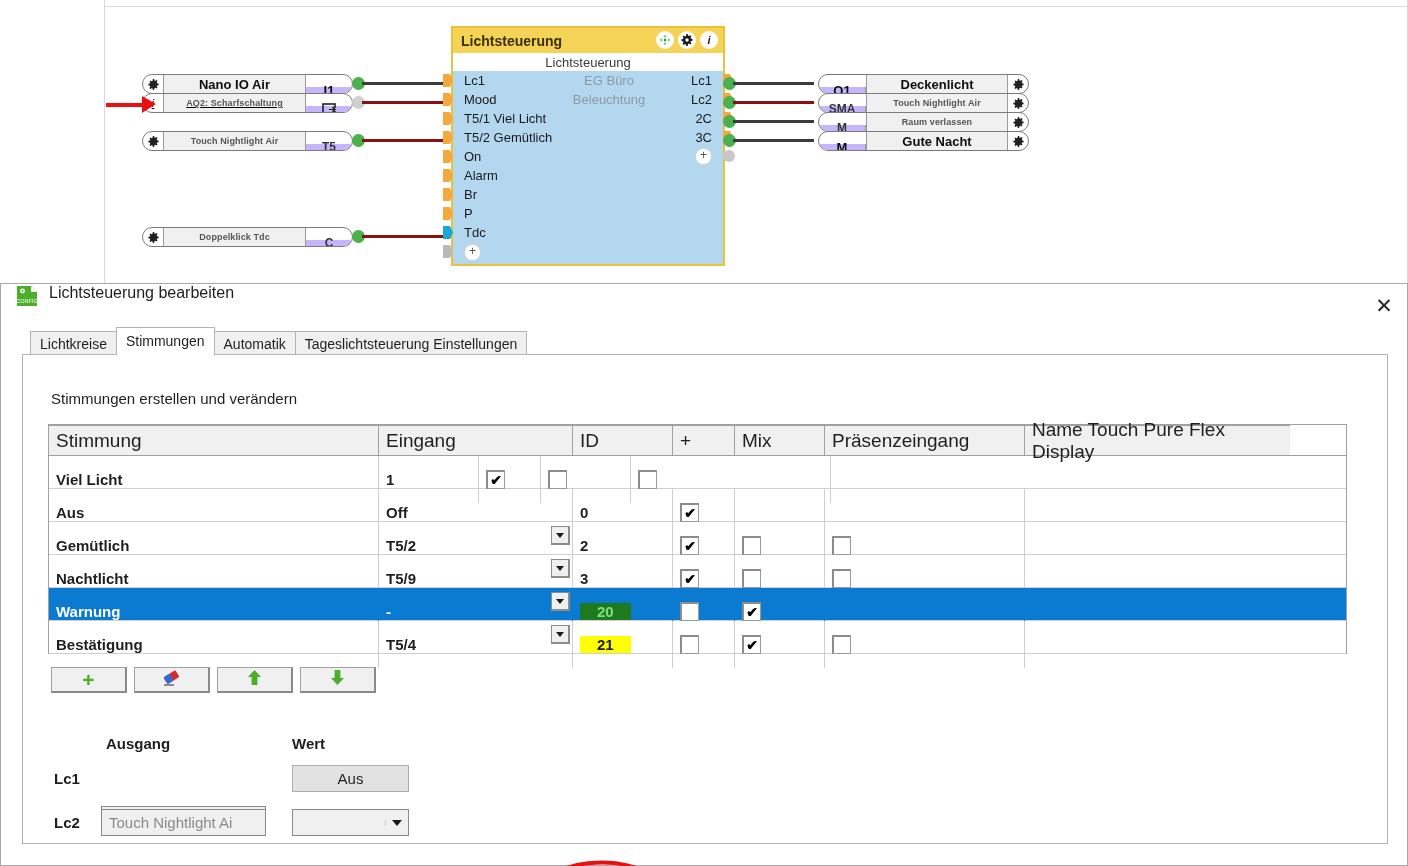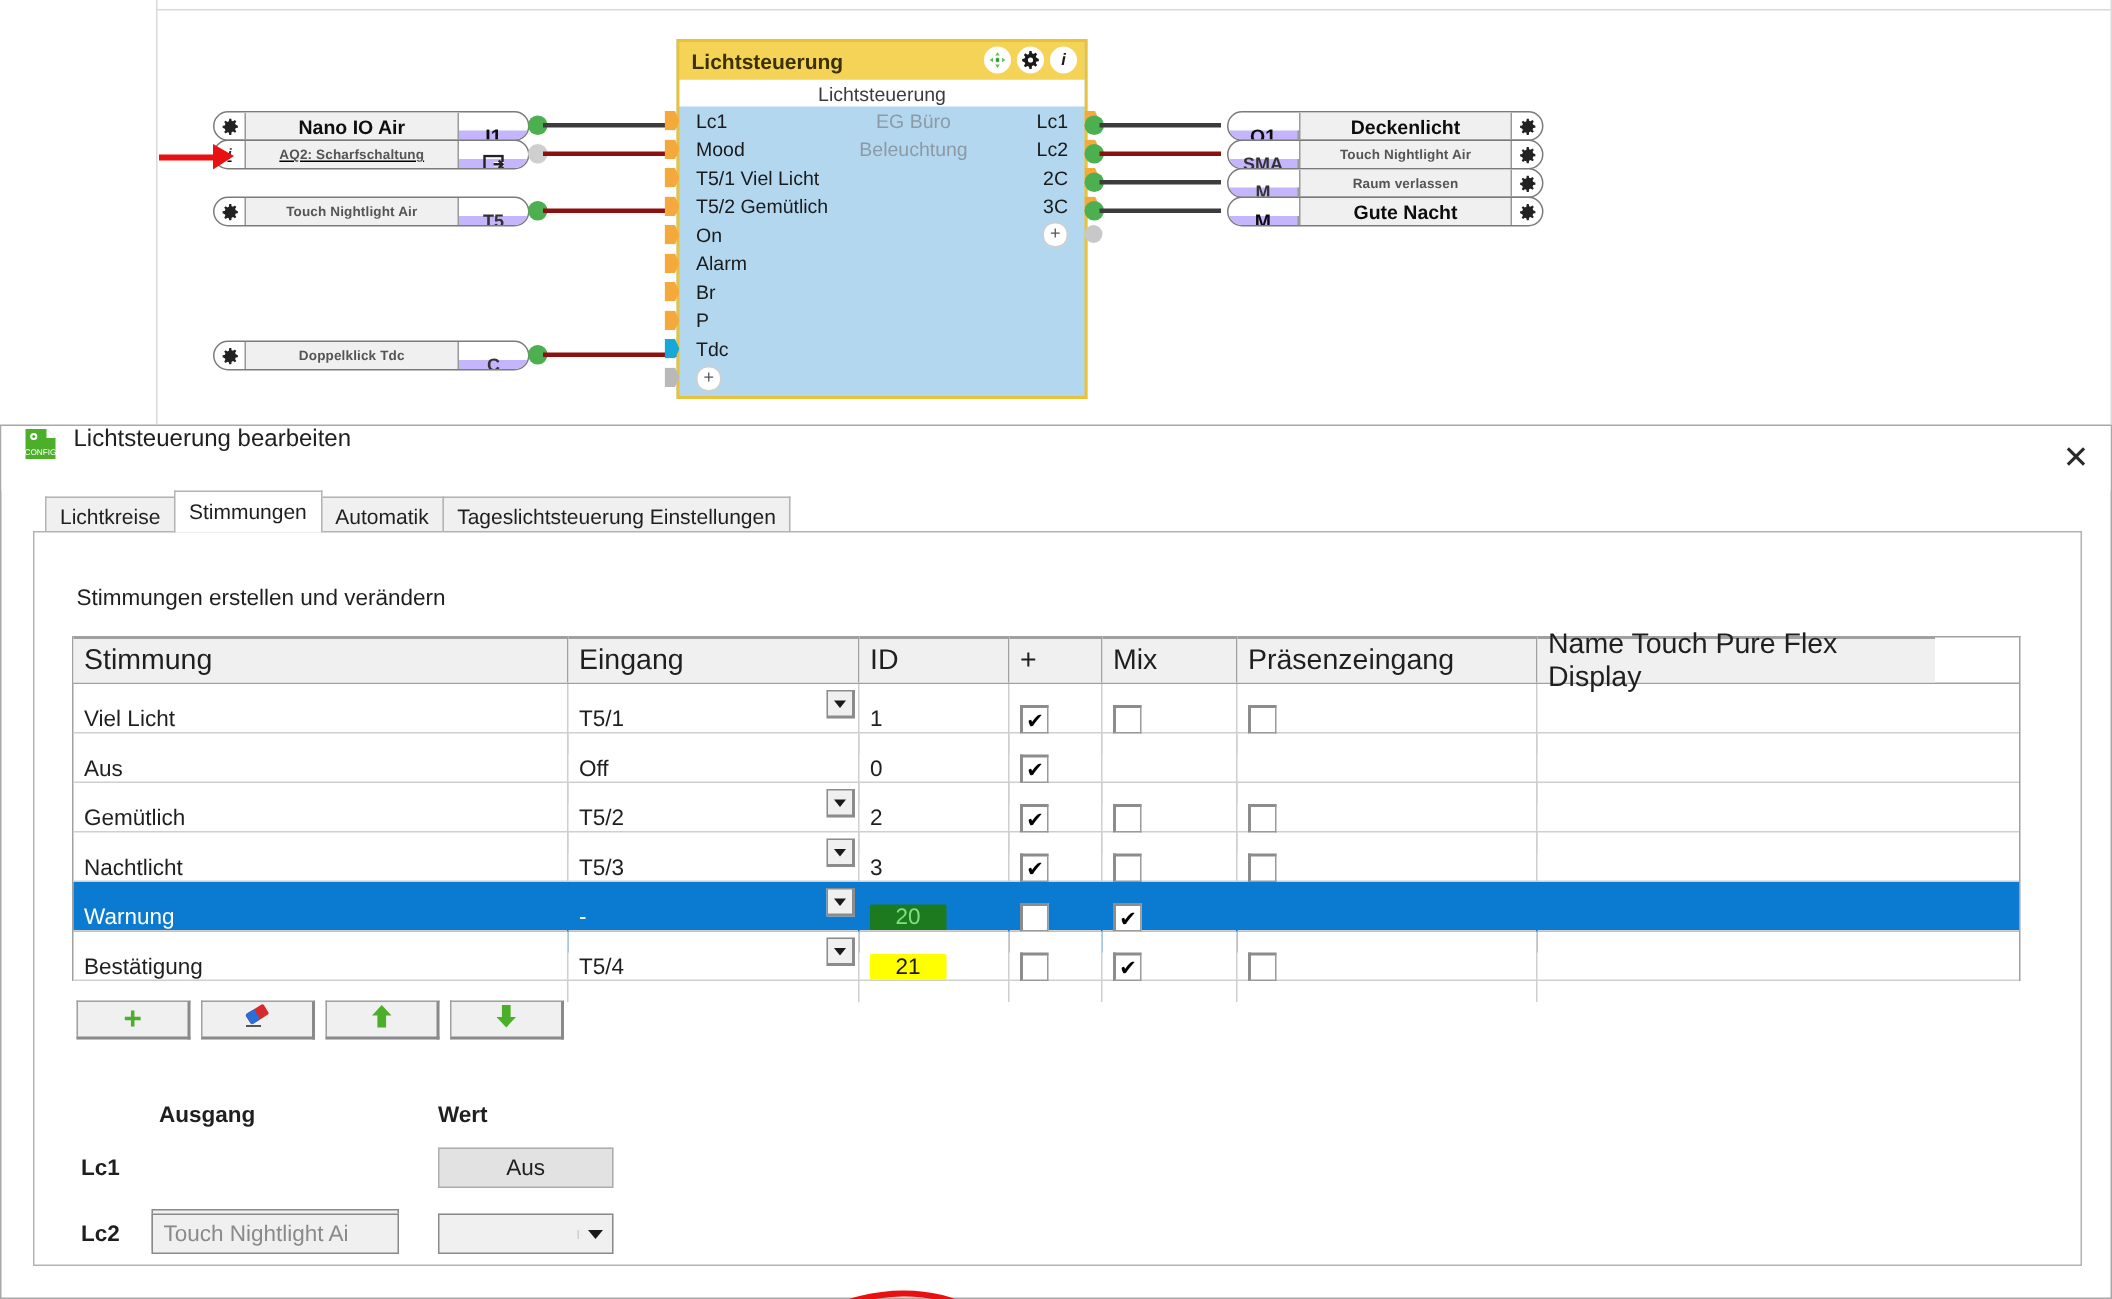--- a/index.html
+++ b/index.html
@@ -83,21 +83,21 @@
 
   
   #tbl{position:absolute;left:47px;top:423px;width:1299px;border:1px solid #a0a0a0;border-bottom:none;box-sizing:border-box;background:#fff;}
   #tbl .hdr{display:flex;height:31px;border-bottom:1px solid #a0a0a0;box-sizing:border-box;}
   #tbl .hdr .hc{background:#f0f0f0;border-right:1px solid #a0a0a0;box-sizing:border-box;display:flex;align-items:center;
                padding-left:7px;font-size:19px;color:#1f1f1f;border-top:2px solid #a0a0a0;margin-top:-1px;height:31px;}
   #tbl .hdr .hc.last{border-right:none;}
   #tbl .tr{display:flex;height:33px;box-sizing:border-box;border-bottom:1px solid #cfcfcf;position:relative;}
   #tbl .tr.sel{background:#0b7ad1;}
   #tbl .td{border-right:1px solid #cfcfcf;box-sizing:border-box;display:flex;align-items:center;padding-left:7px;
-           font-size:15px;color:#1f1f1f;position:relative;height:47px;}
+           font-size:15px;color:#1f1f1f;position:relative;height:47px;font-weight:bold;}
   #tbl .tr.sel .td{color:#ffffff;border-right-color:#0b7ad1;}
   #tbl .td.last{border-right:none;}
   .ddbtn{position:absolute;right:2px;top:4px;width:19px;height:19px;background:#f0f0f0;border:1px solid #8c8c8c;
          border-right:2px solid #8c8c8c;border-bottom:2px solid #8c8c8c;box-sizing:border-box;display:flex;align-items:center;justify-content:center;}
   .ddbtn i{display:block;width:0;height:0;border-left:4px solid transparent;border-right:4px solid transparent;border-top:5px solid #1a1a1a;}
   .cb{width:19px;height:19px;border:1px solid #9a9a9a;border-top:2px solid #8c8c8c;border-left:2px solid #8c8c8c;background:#fff;box-sizing:border-box;
       display:flex;align-items:center;justify-content:center;font-size:14px;color:#000;line-height:1;}
   .hl{padding:0 17px;border-radius:1px;}
   .hl.green{background:#1e7a1e;color:#7ee07e;}
   .hl.yellow{background:#ffff00;color:#1a1a1a;}
@@ -348,26 +348,20 @@
       <div class="hc" style="width:194px;">Eingang</div>
       <div class="hc" style="width:100px;">ID</div>
       <div class="hc" style="width:62px;">+</div>
       <div class="hc" style="width:90px;">Mix</div>
       <div class="hc" style="width:200px;">Präsenzeingang</div>
       <div class="hc last" style="width:265px;">Name Touch Pure Flex Display</div>
     </div>
 
     <div class="tr">
       <div class="td" style="width:330px;">Viel Licht</div>
-      <div class="td" style="width:194px;">
-        <span>T5/1</span>
-        <span class="ddbtn">
-            <i></i>
-          </span>
-      </div>
       <div class="td" style="width:100px;">
           <span>1</span>
         </div>
       <div class="td" style="width:62px;">
           <span class="cb">✔</span>
         </div>
       <div class="td" style="width:90px;">
           <span class="cb"></span>
         </div>
       <div class="td" style="width:200px;">
@@ -411,21 +405,21 @@
         </div>
       <div class="td" style="width:200px;">
           <span class="cb"></span>
         </div>
       <div class="td last" style="width:265px;"></div>
     </div>
 
     <div class="tr">
       <div class="td" style="width:330px;">Nachtlicht</div>
       <div class="td" style="width:194px;">
-        <span>T5/3</span>
+        <span>T5/9</span>
         <span class="ddbtn">
             <i></i>
           </span>
       </div>
       <div class="td" style="width:100px;">
           <span>3</span>
         </div>
       <div class="td" style="width:62px;">
           <span class="cb">✔</span>
         </div>

